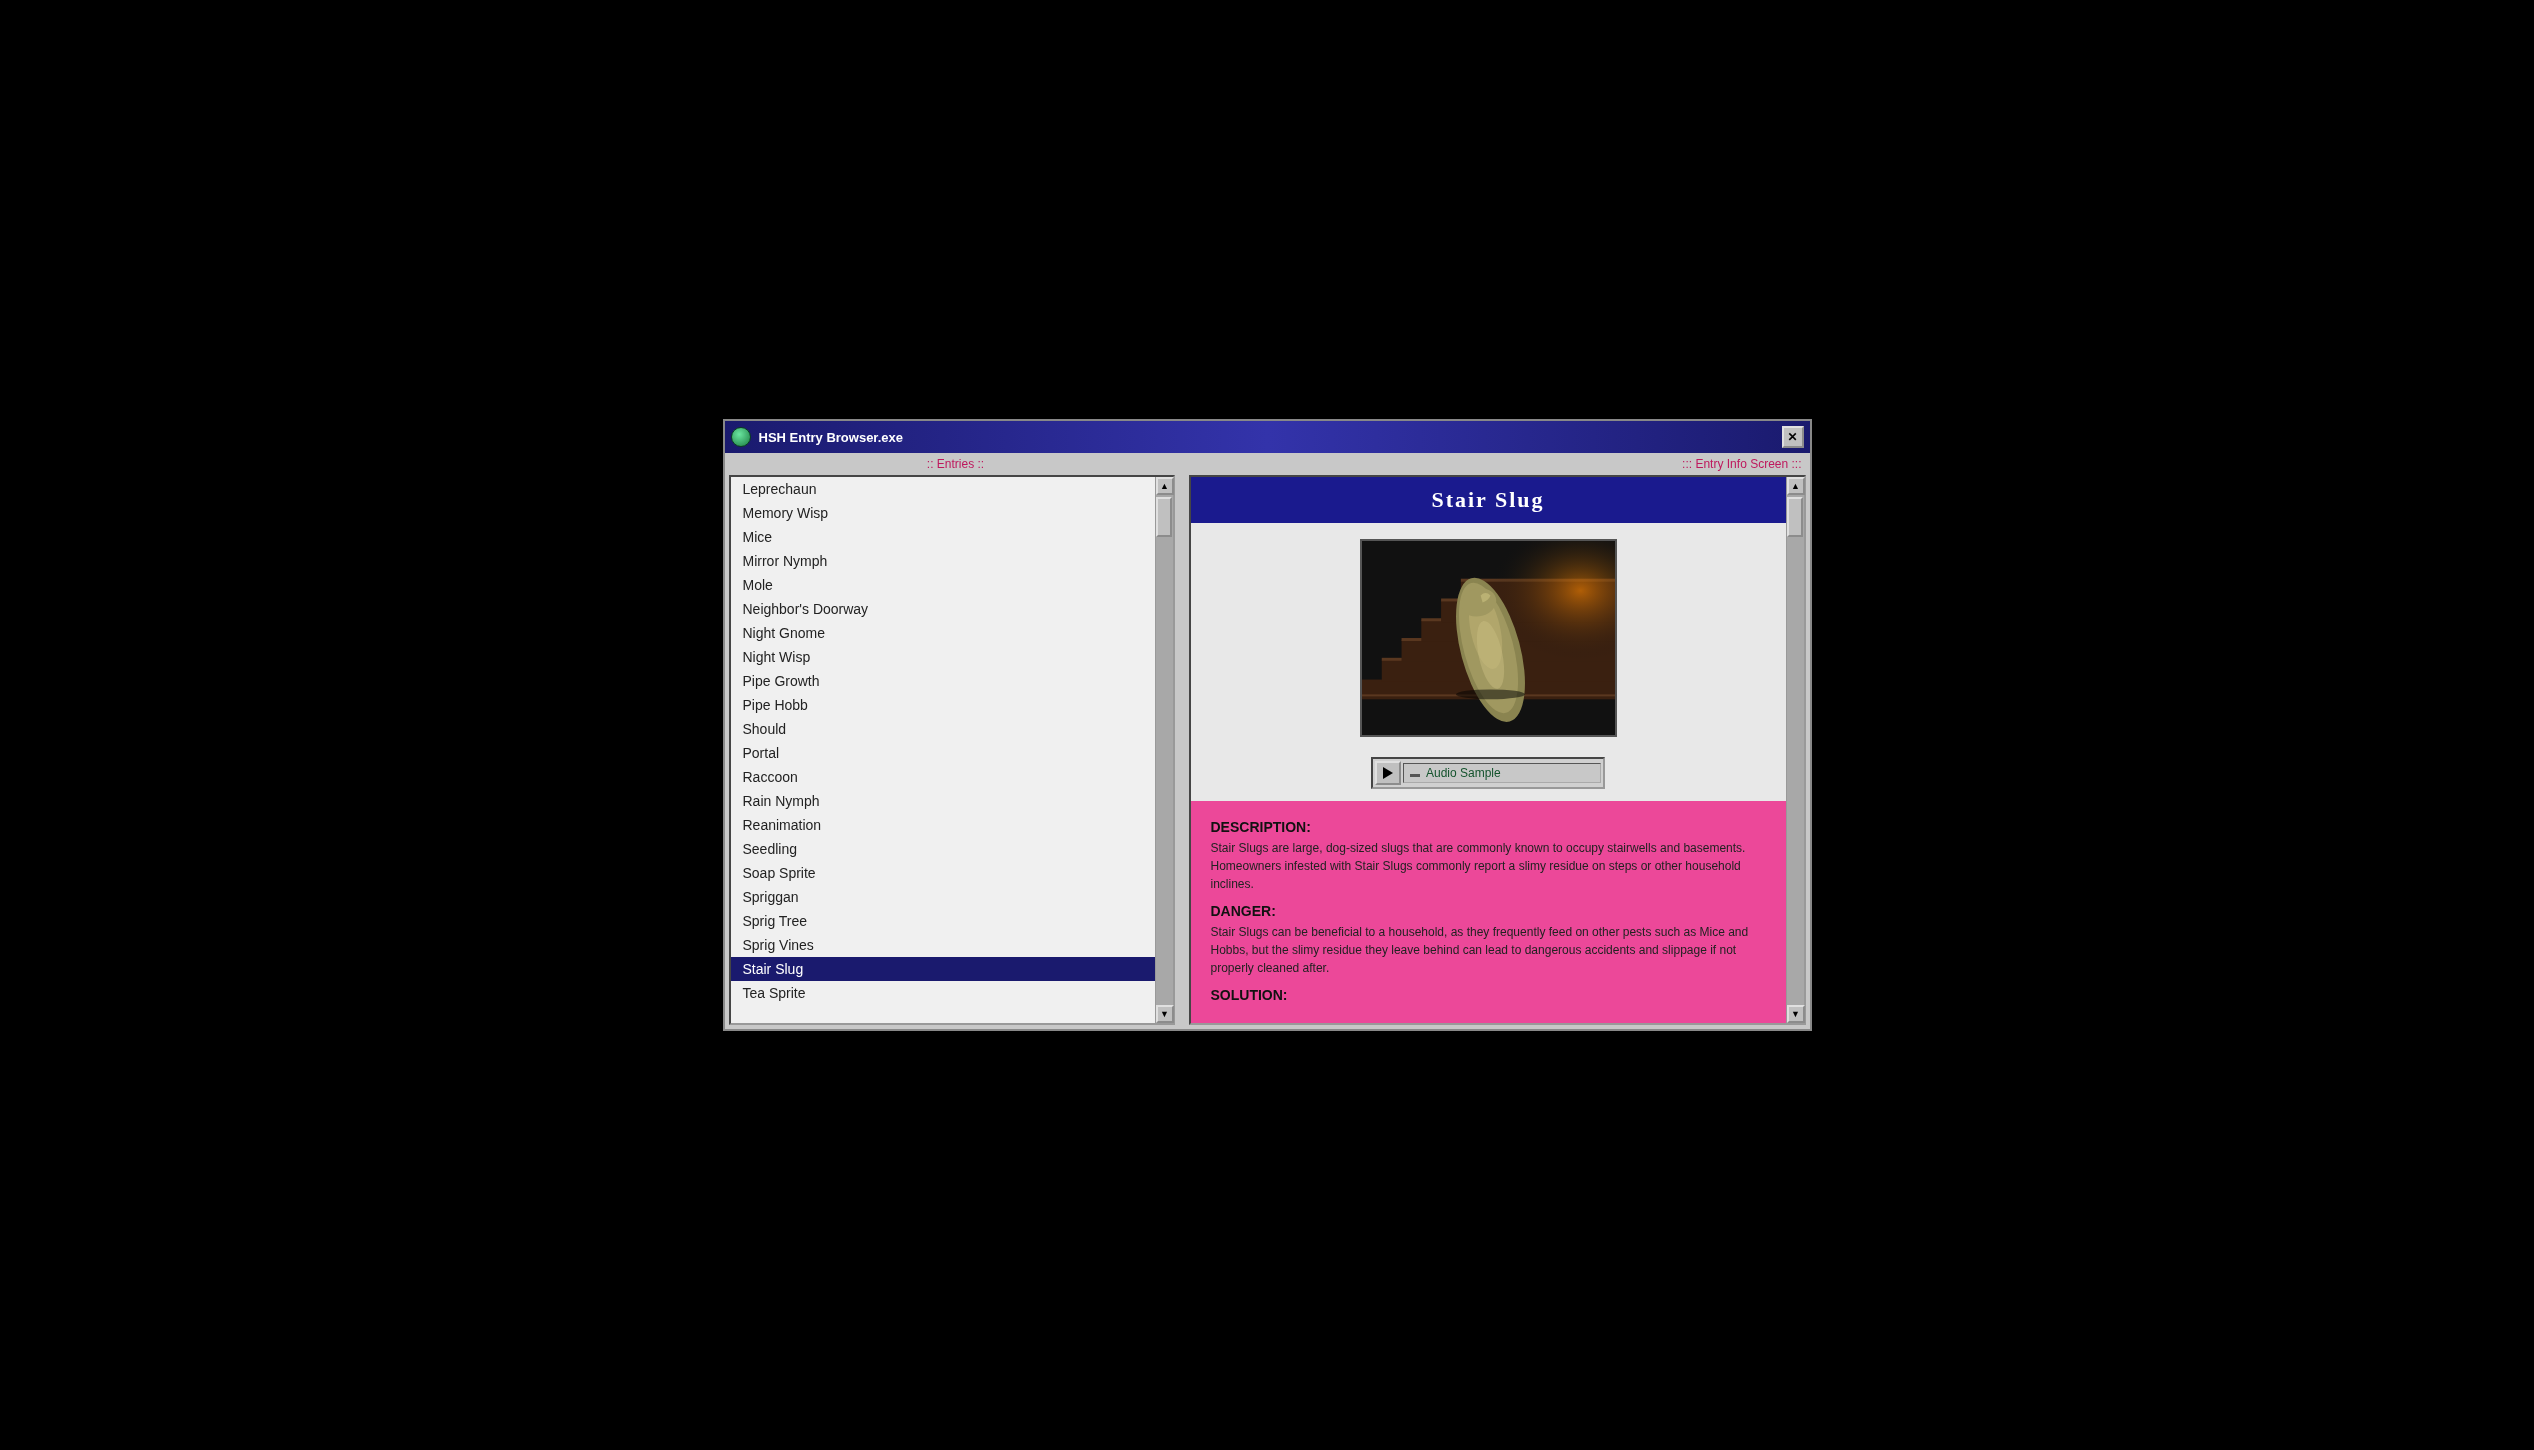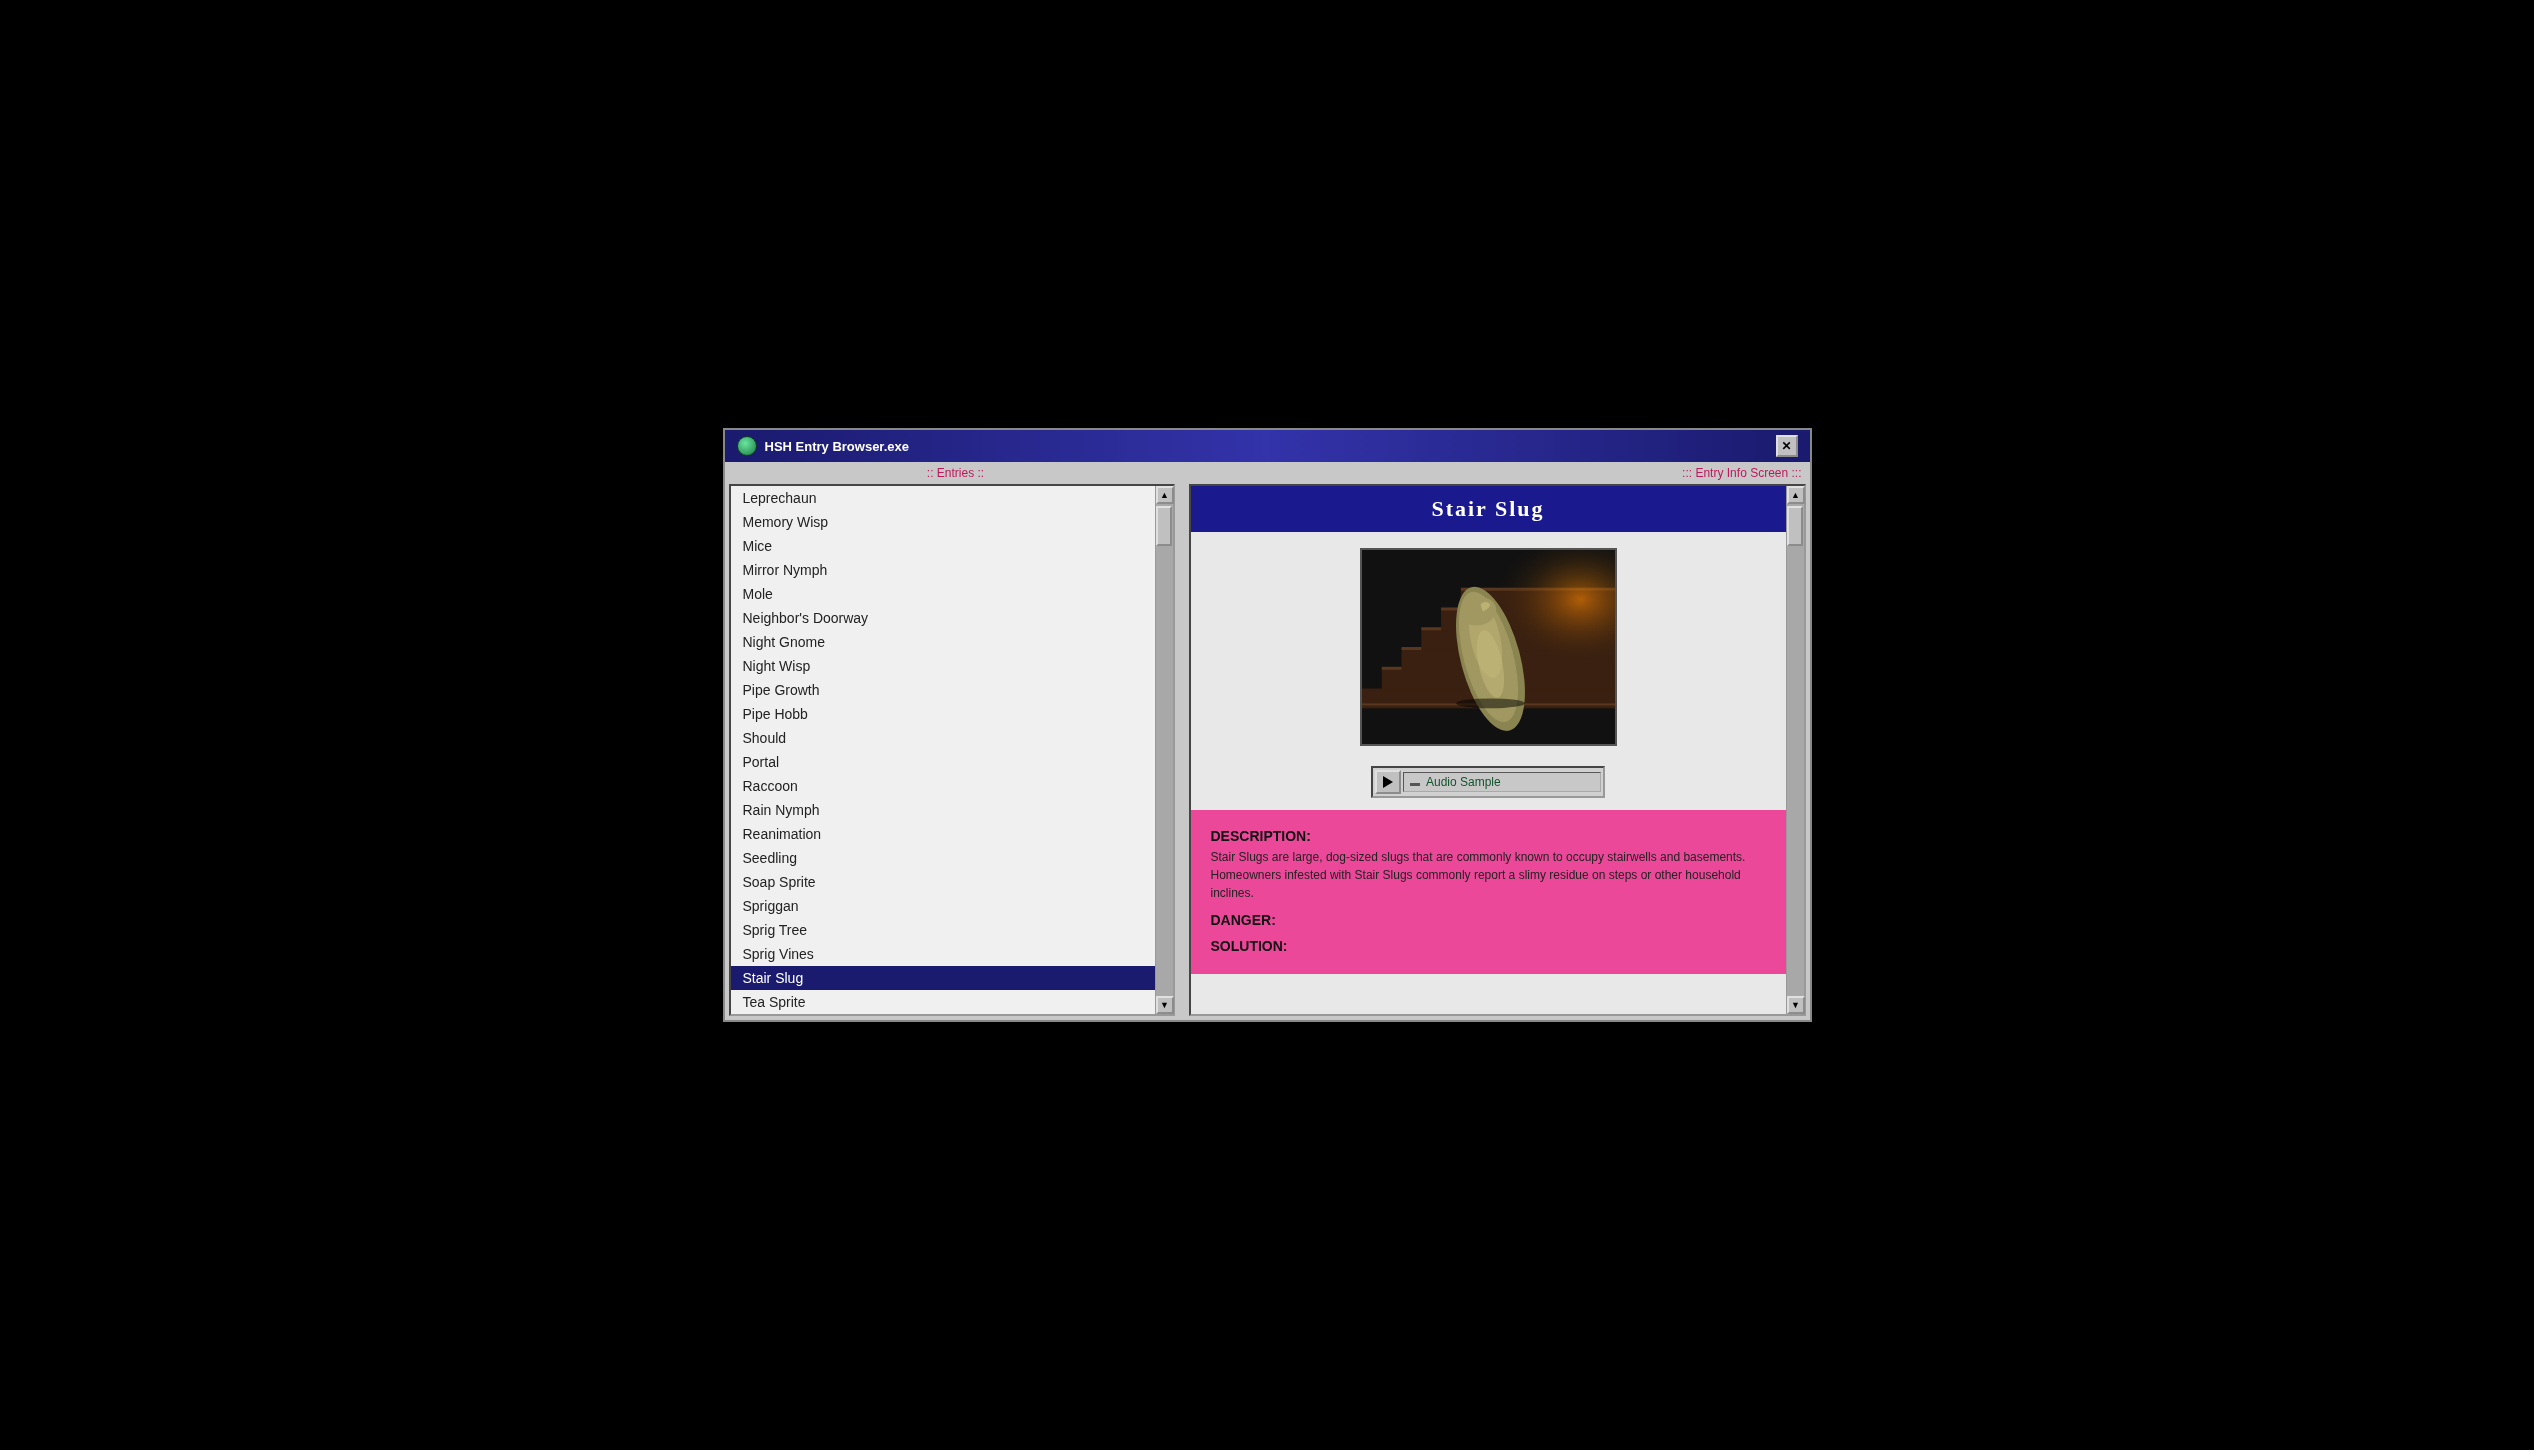--- a/index.html
+++ b/index.html
@@ -15,21 +15,21 @@
       width: 1089px;
       background: #c0c0c0;
       border: 2px solid #888;
       box-shadow: 3px 3px 8px rgba(0,0,0,0.8);
     }
     .title-bar {
       background: linear-gradient(to right, #1a1a6e, #3333aa, #1a1a6e);
       display: flex;
       align-items: center;
       justify-content: space-between;
-      padding: 4px 12px;
+      padding: 4px 6px;
       height: 32px;
     }
     .title-bar-left {
       display: flex;
       align-items: center;
       gap: 8px;
     }
     .title-icon {
       width: 20px;
       height: 20px;
@@ -365,20 +365,21 @@
                 <span class="audio-label">Audio Sample</span>
               </div>
             </div>
           </div>
 
           <div class="entry-content" id="entry-sections">
 
           <div class="section-title">DESCRIPTION:</div>
               <div class="section-body">Stair Slugs are large, dog-sized slugs that are commonly known to occupy stairwells and basements. Homeowners infested with Stair Slugs commonly report a slimy residue on steps or other household inclines.</div>
               <div class="section-title">DANGER:</div>
+              <div class="section-body">Stair Slugs can be beneficial to a household, as they frequently feed on other pests such as Mice and Hobbs, but the slimy residue they leave behind can lead to dangerous accidents and slippage if not properly cleaned after.</div>
               <div class="section-title">SOLUTION:</div>
             </div>
         </div>
         <div class="right-scrollbar">
           <div class="scroll-btn">▲</div>
           <div class="scroll-track">
             <div class="scroll-thumb"></div>
           </div>
           <div class="scroll-btn">▼</div>
         </div>

